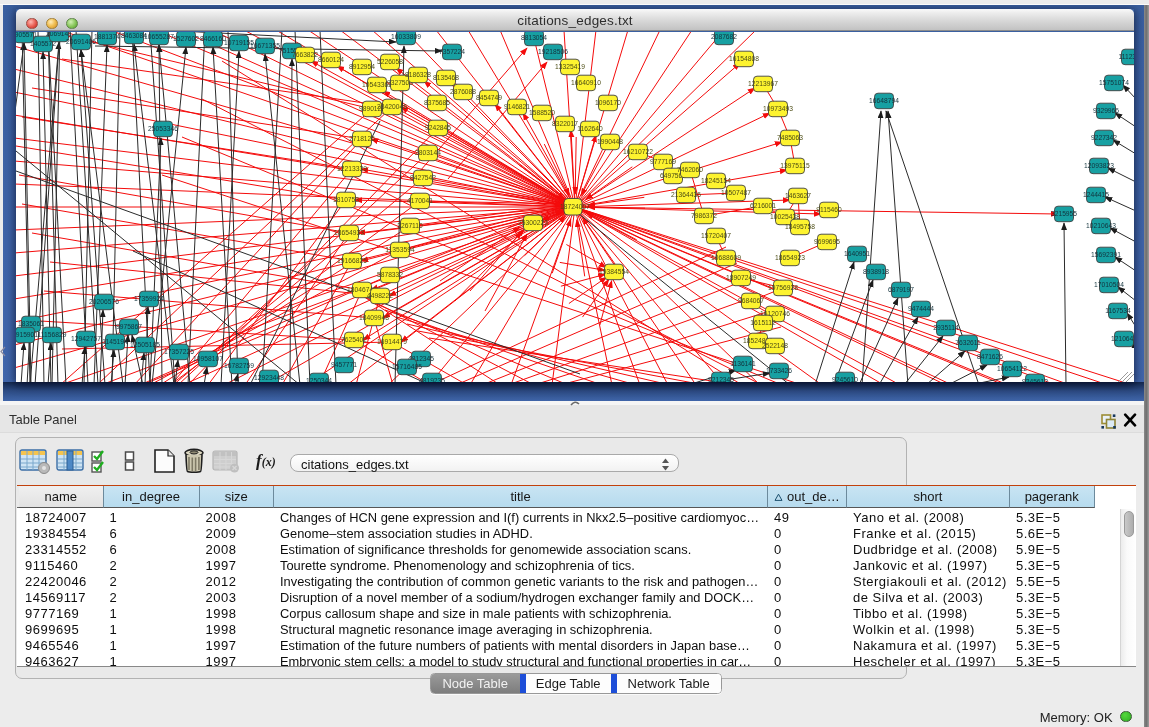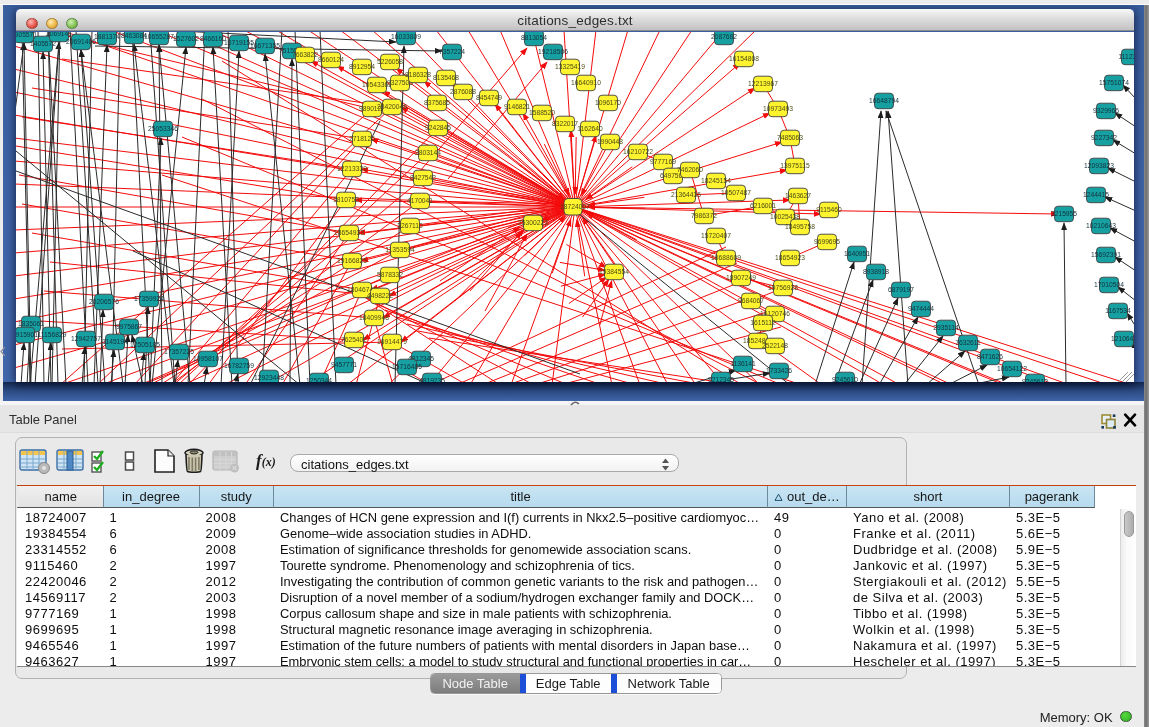--- a/index.html
+++ b/index.html
@@ -674,44 +674,44 @@
     <div id="combo">
         <div class="t">citations_edges.txt</div>
       <svg class="abs" style="right:8px;top:2.5px" width="9" height="13">
           <path d="M4.5 0.5 L8 5 L1 5 Z" fill="#555"></path>
           <path d="M4.5 12.5 L8 8 L1 8 Z" fill="#555"></path>
         </svg>
     </div>
     <div id="tablebox">
       <div class="th" style="left:2px;width:84.5px;background:linear-gradient(180deg,#f0f0f0,#e2e2e2)">name</div>
         <div class="th" style="left:86.5px;width:96.0px;background:linear-gradient(180deg,#c9e4f3,#b6dbee)">in_degree</div>
-        <div class="th" style="left:182.5px;width:74.5px;background:linear-gradient(180deg,#c9e4f3,#b6dbee)">study</div>
+        <div class="th" style="left:182.5px;width:74.5px;background:linear-gradient(180deg,#c9e4f3,#b6dbee)">size</div>
         <div class="th" style="left:257px;width:494px;background:linear-gradient(180deg,#c9e4f3,#b6dbee)">title</div>
         <div class="th" style="left:751px;width:79px;background:linear-gradient(180deg,#c9e4f3,#b6dbee)"><svg width="9" height="9" style="vertical-align:-1px">
             <path d="M4.5 1.2 L8 7.4 L1 7.4 Z" fill="none" stroke="#1c506e" stroke-width="1"></path>
           </svg> out_de…</div>
         <div class="th" style="left:830px;width:163px;background:linear-gradient(180deg,#c9e4f3,#b6dbee)">short</div>
         <div class="th" style="left:993px;width:84.5px;background:linear-gradient(180deg,#c9e4f3,#b6dbee)">pagerank</div>
       <div style="position:absolute;left:0;top:0;width:2px;height:21.5px;background:#e9e9e9;border-bottom:1px solid #636363"></div>
       <div class="tr" style="top:23.7px">
           <div class="td" style="left:8px;width:76.5px;top:0">18724007</div>
           <div class="td" style="left:92.5px;width:88.0px;top:0">1</div>
           <div class="td" style="left:188.5px;width:66.5px;top:0">2008</div>
           <div class="td tdt" style="left:263px;width:486px;top:0">Changes of HCN gene expression and I(f) currents in Nkx2.5–positive cardiomyoc…</div>
           <div class="td" style="left:757px;width:71px;top:0">49</div>
           <div class="td" style="left:836px;width:155px;top:0">Yano et al. (2008)</div>
           <div class="td" style="left:999px;width:76.5px;top:0">5.3E−5</div>
         </div>
 <div class="tr" style="top:39.7px">
           <div class="td" style="left:8px;width:76.5px;top:0">19384554</div>
           <div class="td" style="left:92.5px;width:88.0px;top:0">6</div>
           <div class="td" style="left:188.5px;width:66.5px;top:0">2009</div>
-          <div class="td tdt" style="left:263px;width:486px;top:0">Genome–wide association studies in ADHD.</div>
+          <div class="td tdt" style="left:263px;width:486px;top:0">Genome–stem association studies in ADHD.</div>
           <div class="td" style="left:757px;width:71px;top:0">0</div>
-          <div class="td" style="left:836px;width:155px;top:0">Franke et al. (2011)</div>
+          <div class="td" style="left:836px;width:155px;top:0">Franke et al. (2015)</div>
           <div class="td" style="left:999px;width:76.5px;top:0">5.6E−5</div>
         </div>
 <div class="tr" style="top:55.7px">
           <div class="td" style="left:8px;width:76.5px;top:0">23314552</div>
           <div class="td" style="left:92.5px;width:88.0px;top:0">6</div>
           <div class="td" style="left:188.5px;width:66.5px;top:0">2008</div>
           <div class="td tdt" style="left:263px;width:486px;top:0">Estimation of significance thresholds for genomewide association scans.</div>
           <div class="td" style="left:757px;width:71px;top:0">0</div>
           <div class="td" style="left:836px;width:155px;top:0">Dudbridge et al. (2008)</div>
           <div class="td" style="left:999px;width:76.5px;top:0">5.9E−5</div>

